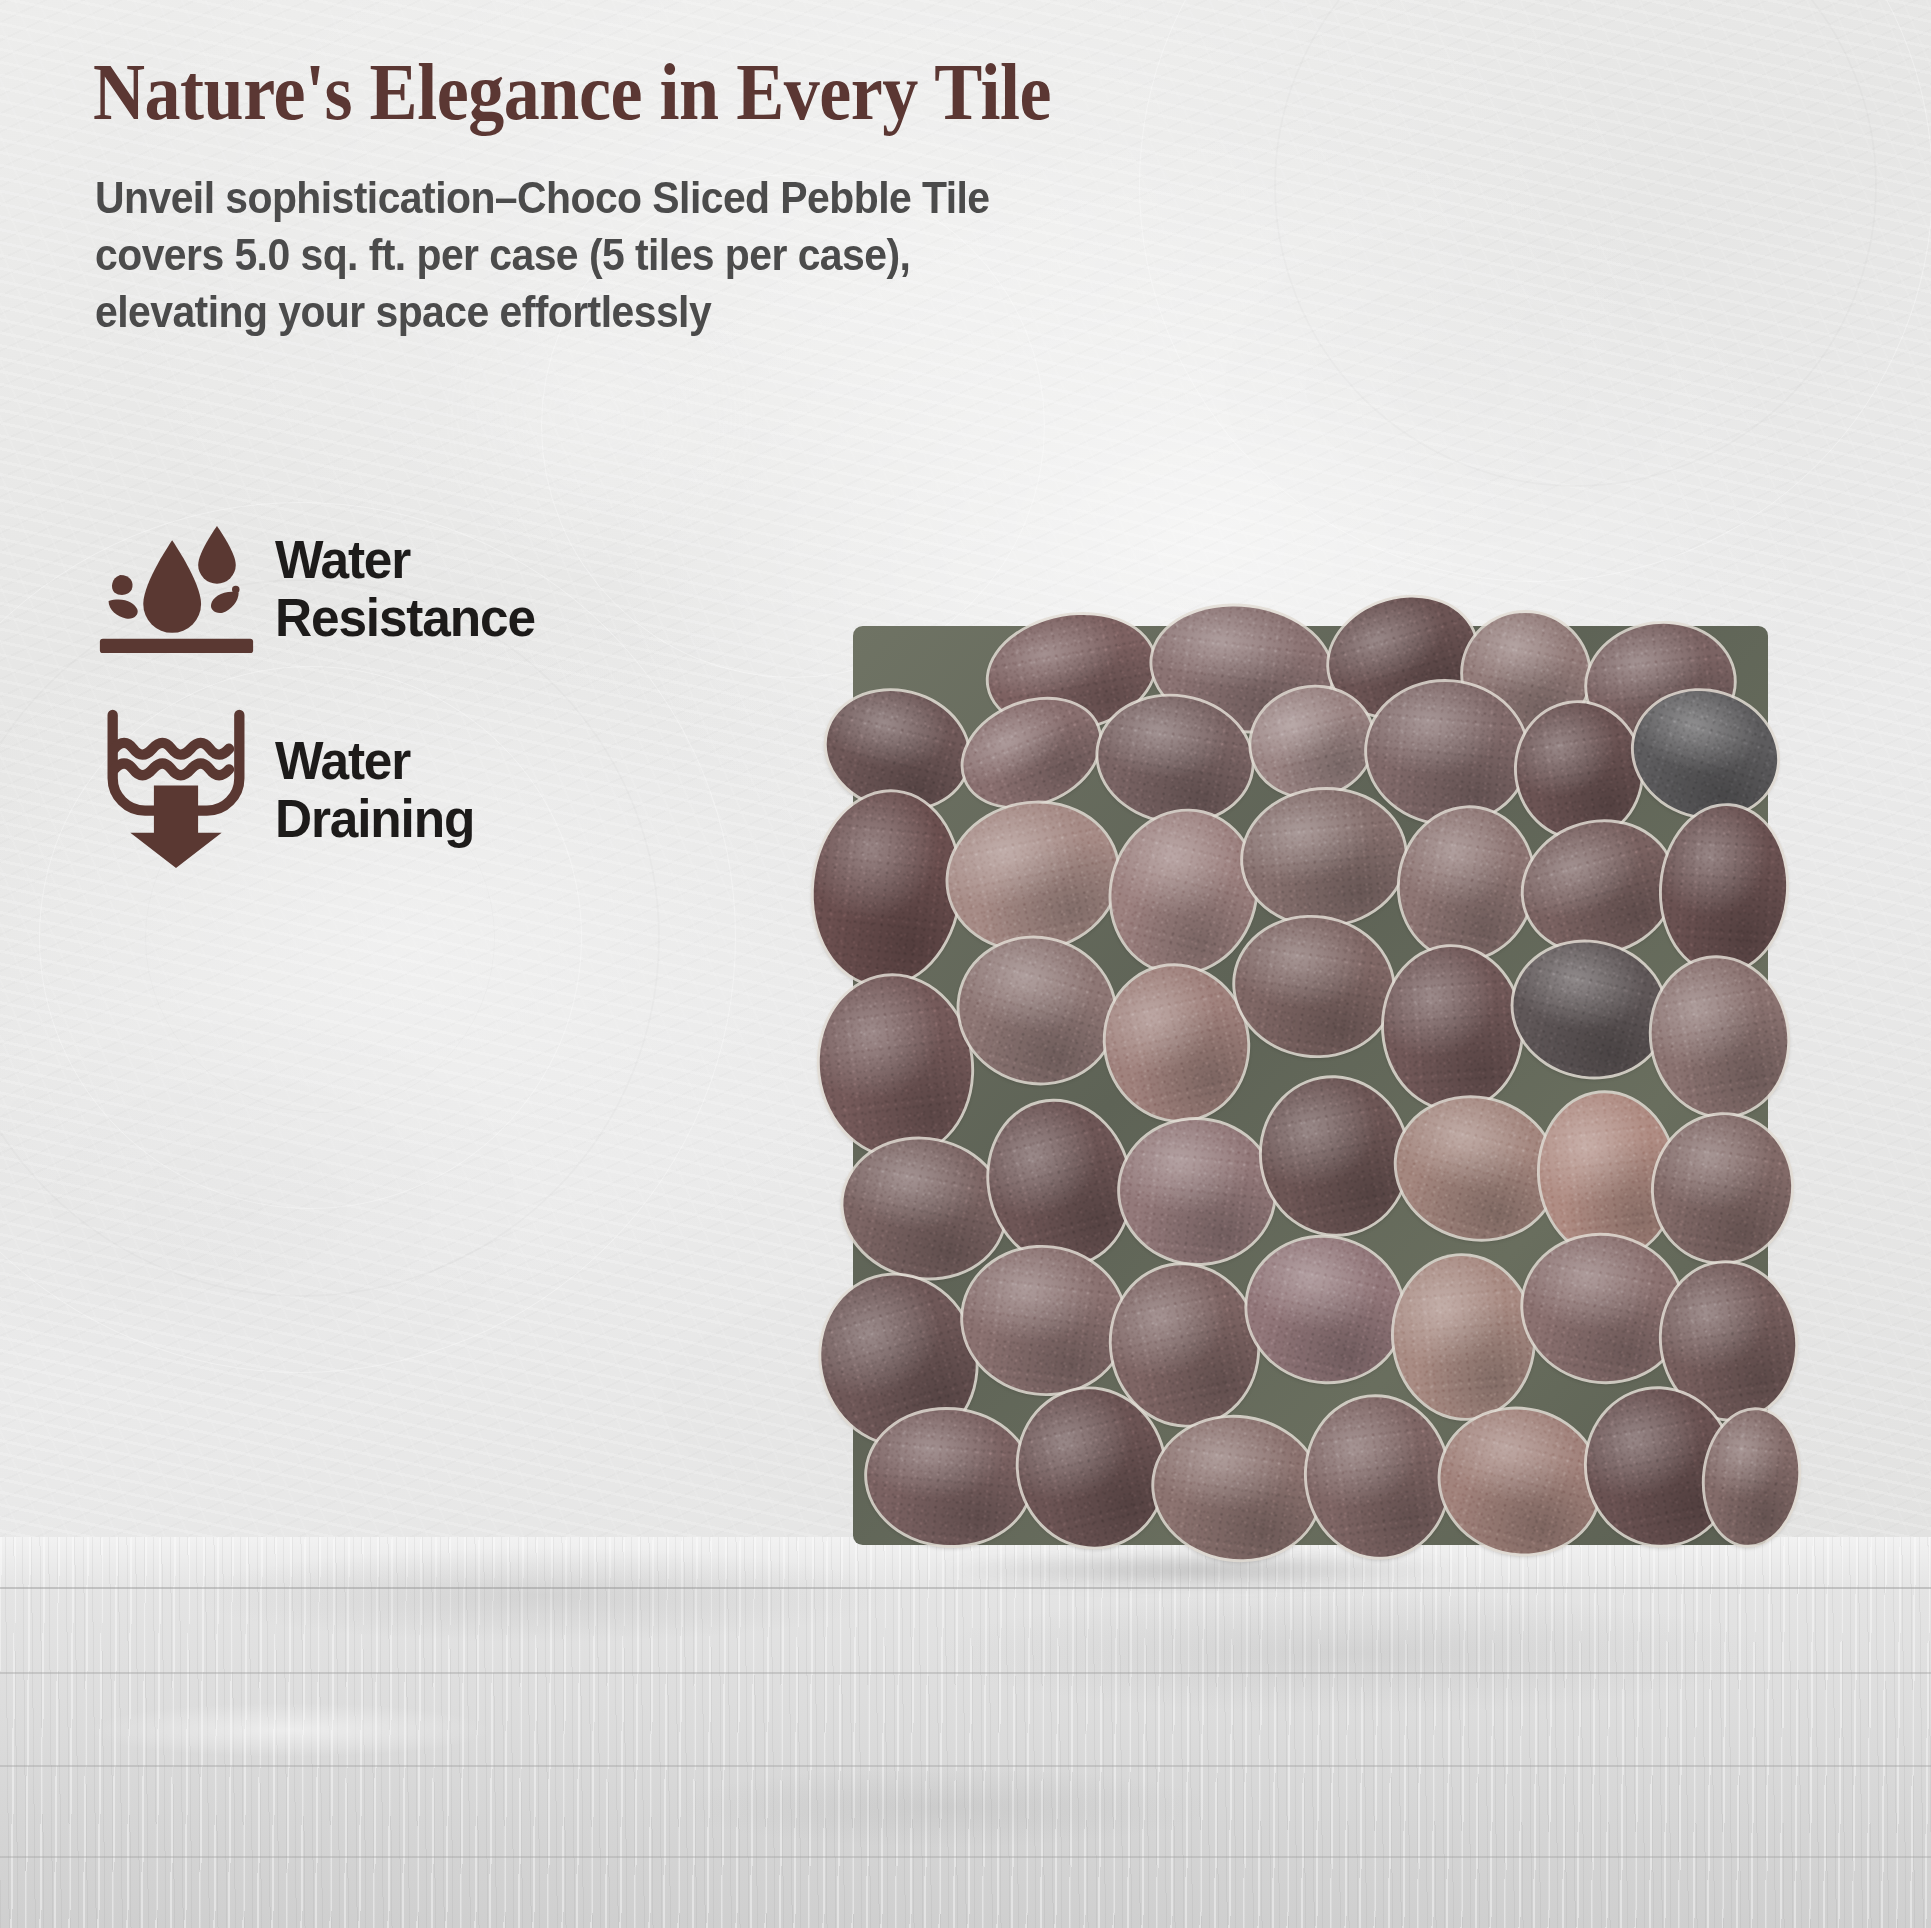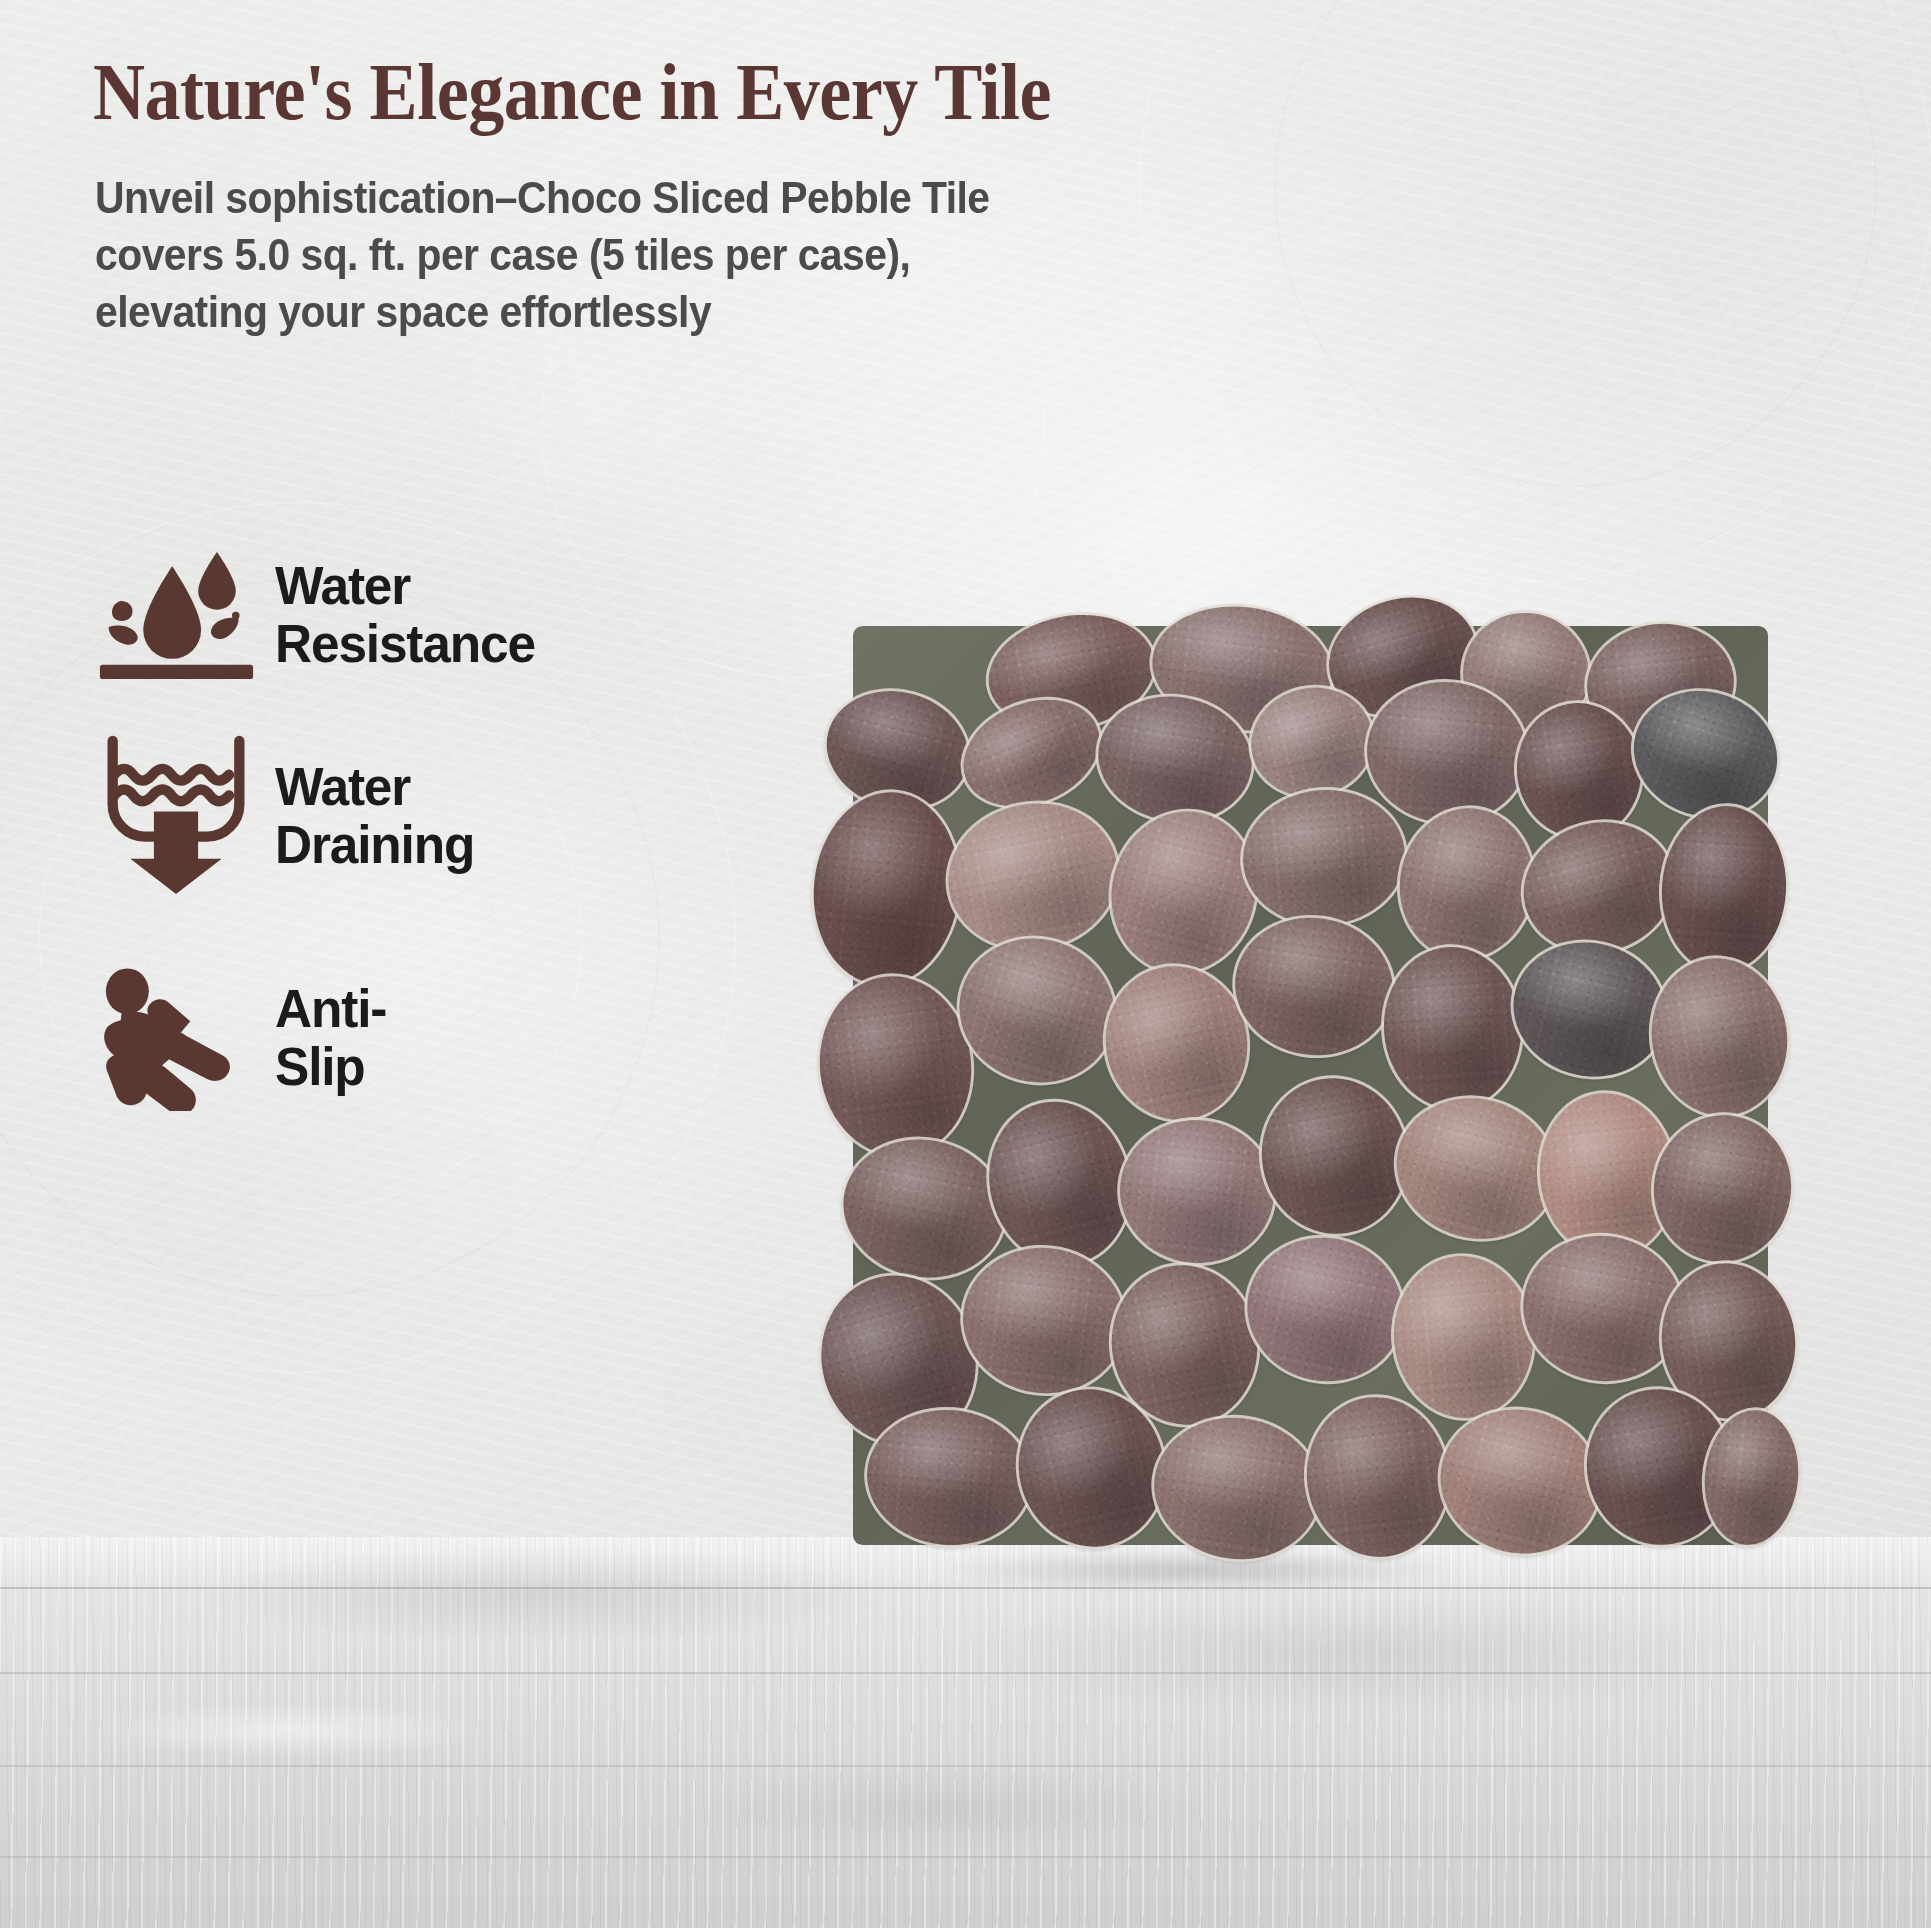--- a/index.html
+++ b/index.html
@@ -84,21 +84,21 @@
   }
   #subhead{
     position:absolute;left:95px;top:169px;width:1139px;
     font-size:44px;line-height:1.30;font-weight:600;
     color:#4b4b4b;letter-spacing:-0.6px;
     transform:scaleX(.93);transform-origin:left top;
   }
   #subhead .ln{display:block;white-space:nowrap;}
 
   
-  #features{position:absolute;left:77px;top:528px;width:792px;}
+  #features{position:absolute;left:77px;top:502px;width:792px;}
   .feature{position:relative;display:flex;align-items:center;}
   .f-icon{width:198px;flex:0 0 198px;display:flex;align-items:center;justify-content:center;}
   .f-label{
     font-size:53px;font-weight:700;line-height:1.10;
     color:#1d1b1a;letter-spacing:-1.2px;
     transform:scaleX(.97);transform-origin:left center;
   }
   .f-label .ln{display:block;white-space:nowrap;}
   .icn{display:block;fill:#5a3832;}
 
@@ -188,37 +188,20 @@
         </g>
         <path d="M37 52 h30 v32 h16 L52 108 L21 84 h16 Z"></path>
       </svg>
     </div>
     <div class="f-label">
       <span class="ln">Water</span>
       <span class="ln">Draining</span>
     </div>
   </div>
 
-  <div class="feature" style="height:216px;">
-    <div class="f-icon">
-      <svg class="icn" width="166" height="145" viewBox="0 0 116 100" aria-hidden="true">
-        <ellipse cx="24" cy="17" rx="15" ry="16"></ellipse>
-        <path d="M20 32 c14 -3 26 3 31 12 l4 8 -14 9 -6 -9 c-4 -5 -12 -7 -17 -4 Z"></path>
-        <path d="M10 42 c8 -7 22 -7 30 2 l16 18 -16 14 -22 -12 c-9 -5 -13 -15 -8 -22 Z"></path>
-        <path d="M39 27 c3 -5 10 -6 14 -2 l15 13 -11 13 -15 -13 c-4 -3 -5 -8 -3 -11 Z"></path>
-        <path d="M48 50 c4 -5 12 -6 17 -2 l26 14 c5 3 6 9 3 13 -3 5 -10 6 -15 3 L52 64 c-5 -3 -7 -9 -4 -14 Z"></path>
-        <path d="M14 62 c6 -4 14 -2 17 4 l6 16 c2 6 -1 12 -7 14 -6 2 -12 -1 -14 -7 L10 73 c-2 -5 0 -9 4 -11 Z"></path>
-        <path d="M33 72 c4 -5 12 -6 17 -2 l18 15 c5 4 5 11 1 15 -4 5 -11 5 -15 1 L34 86 c-4 -4 -4 -10 -1 -14 Z"></path>
-      </svg>
-    </div>
-    <div class="f-label">
-      <span class="ln">Anti-</span>
-      <span class="ln">Slip</span>
-    </div>
-  </div>
 
 
 </div>
 
 <div id="tile-wrap">
   <div id="grout"></div>
   <div id="tile">
       <div class="peb" style="left: 162px; top: 17.4px; width: 167px; height: 112px; transform: rotate(-10deg); background: rgb(125, 97, 97);">
         <b></b>
         <i></i>

